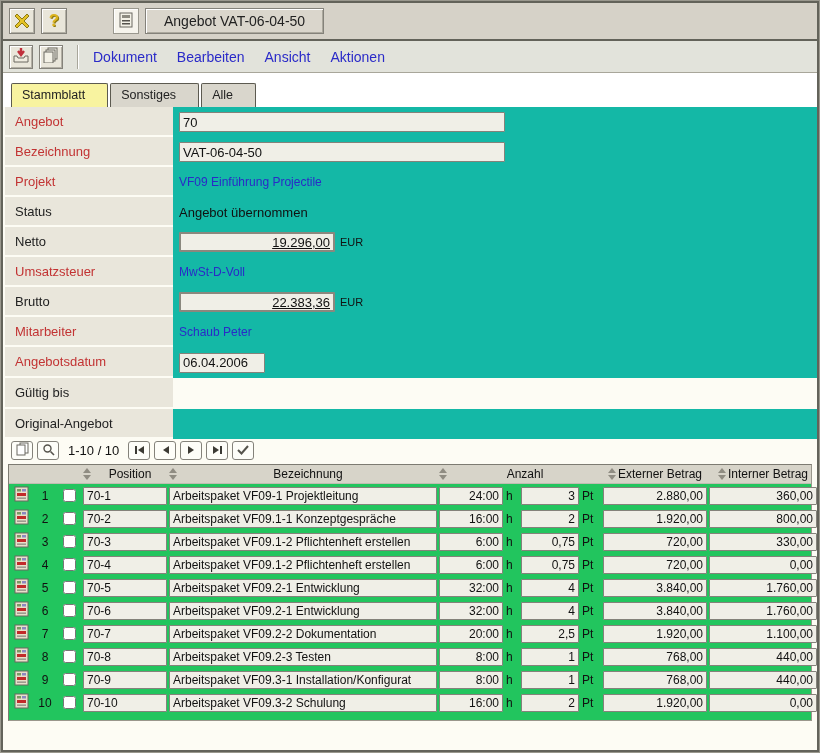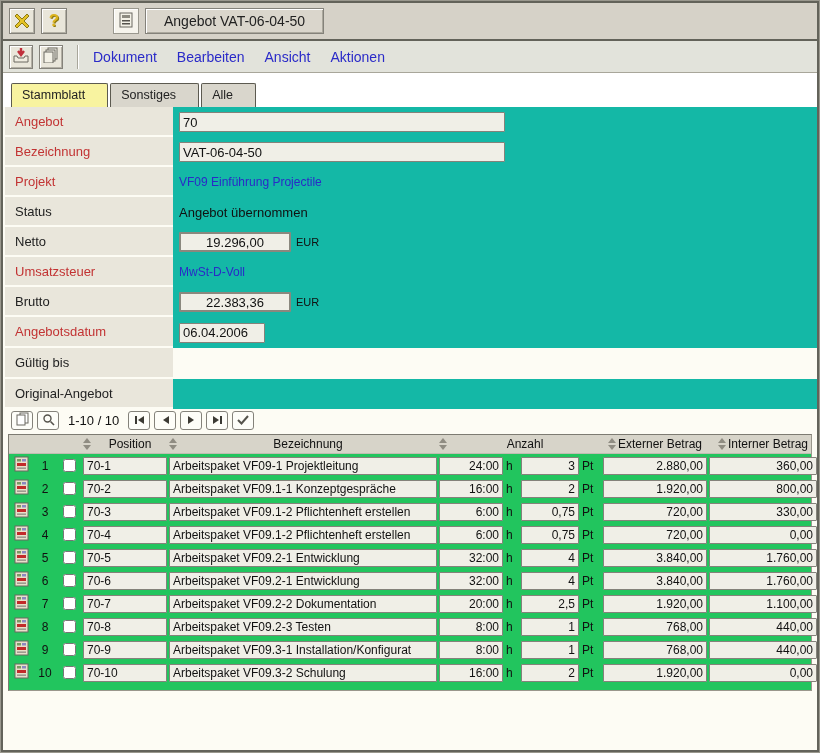--- a/index.html
+++ b/index.html
@@ -76,21 +76,21 @@
     margin-left: 2px;
   }
   .flabel.required { color: #c23333; }
   .fval { flex: 1; display: flex; align-items: center; padding-left: 6px; background:#14b8a6; gap: 5px; }
   .txt-input {
     height: 20px; background: #f0efe7; border: 1px solid #84827a;
     font-family: "Liberation Sans", sans-serif; font-size: 13px; color:#111;
     padding: 0 3px; border-radius: 1px;
   }
   .w-wide { width: 326px; }
-  .w-amount { width: 112px; text-align: center; border-width: 2px; border-color:#8a887e; }
+  .w-amount { width: 156px; text-align: right; border-width: 2px; border-color:#8a887e;text-decoration:underline; }
   .w-date { width: 86px; }
   .link { color: #2a2ac8; cursor: pointer; font-size: 12px; }
   .plain { font-size: 13px; color: #111; }
   .unit { font-size: 11px; color:#111; }
 
   
   .sec-title { padding: 7px 0 4px 10px; font-size: 13px; color:#111; background:#fdfcf4; }
   .pager { display:flex; align-items:center; gap:4px; padding: 2px 0 4px 8px; background:#fdfcf4; }
   .pg-btn {
     min-width: 22px; height: 19px; background: #fdfdf8; border: 1px solid #84827a;
@@ -231,20 +231,26 @@
     </div>
 
     <div class="frow">
       <div class="flabel">Brutto</div>
       <div class="fval">
         <input class="txt-input w-amount" type="text" value="22.383,36" style="">
         <span class="unit">EUR</span>
       </div>
     </div>
 
+    <div class="frow">
+      <div class="flabel required">Mitarbeiter</div>
+      <div class="fval">
+            <span class="link">Schaub Peter</span>
+          </div>
+    </div>
 
     <div class="frow frow-tall">
       <div class="flabel required">Angebotsdatum</div>
       <div class="fval">
             <input class="txt-input w-date" type="text" value="06.04.2006" style="">
           </div>
     </div>
 
     <div class="frow frow-tall">
       <div class="flabel">Gültig bis</div>

